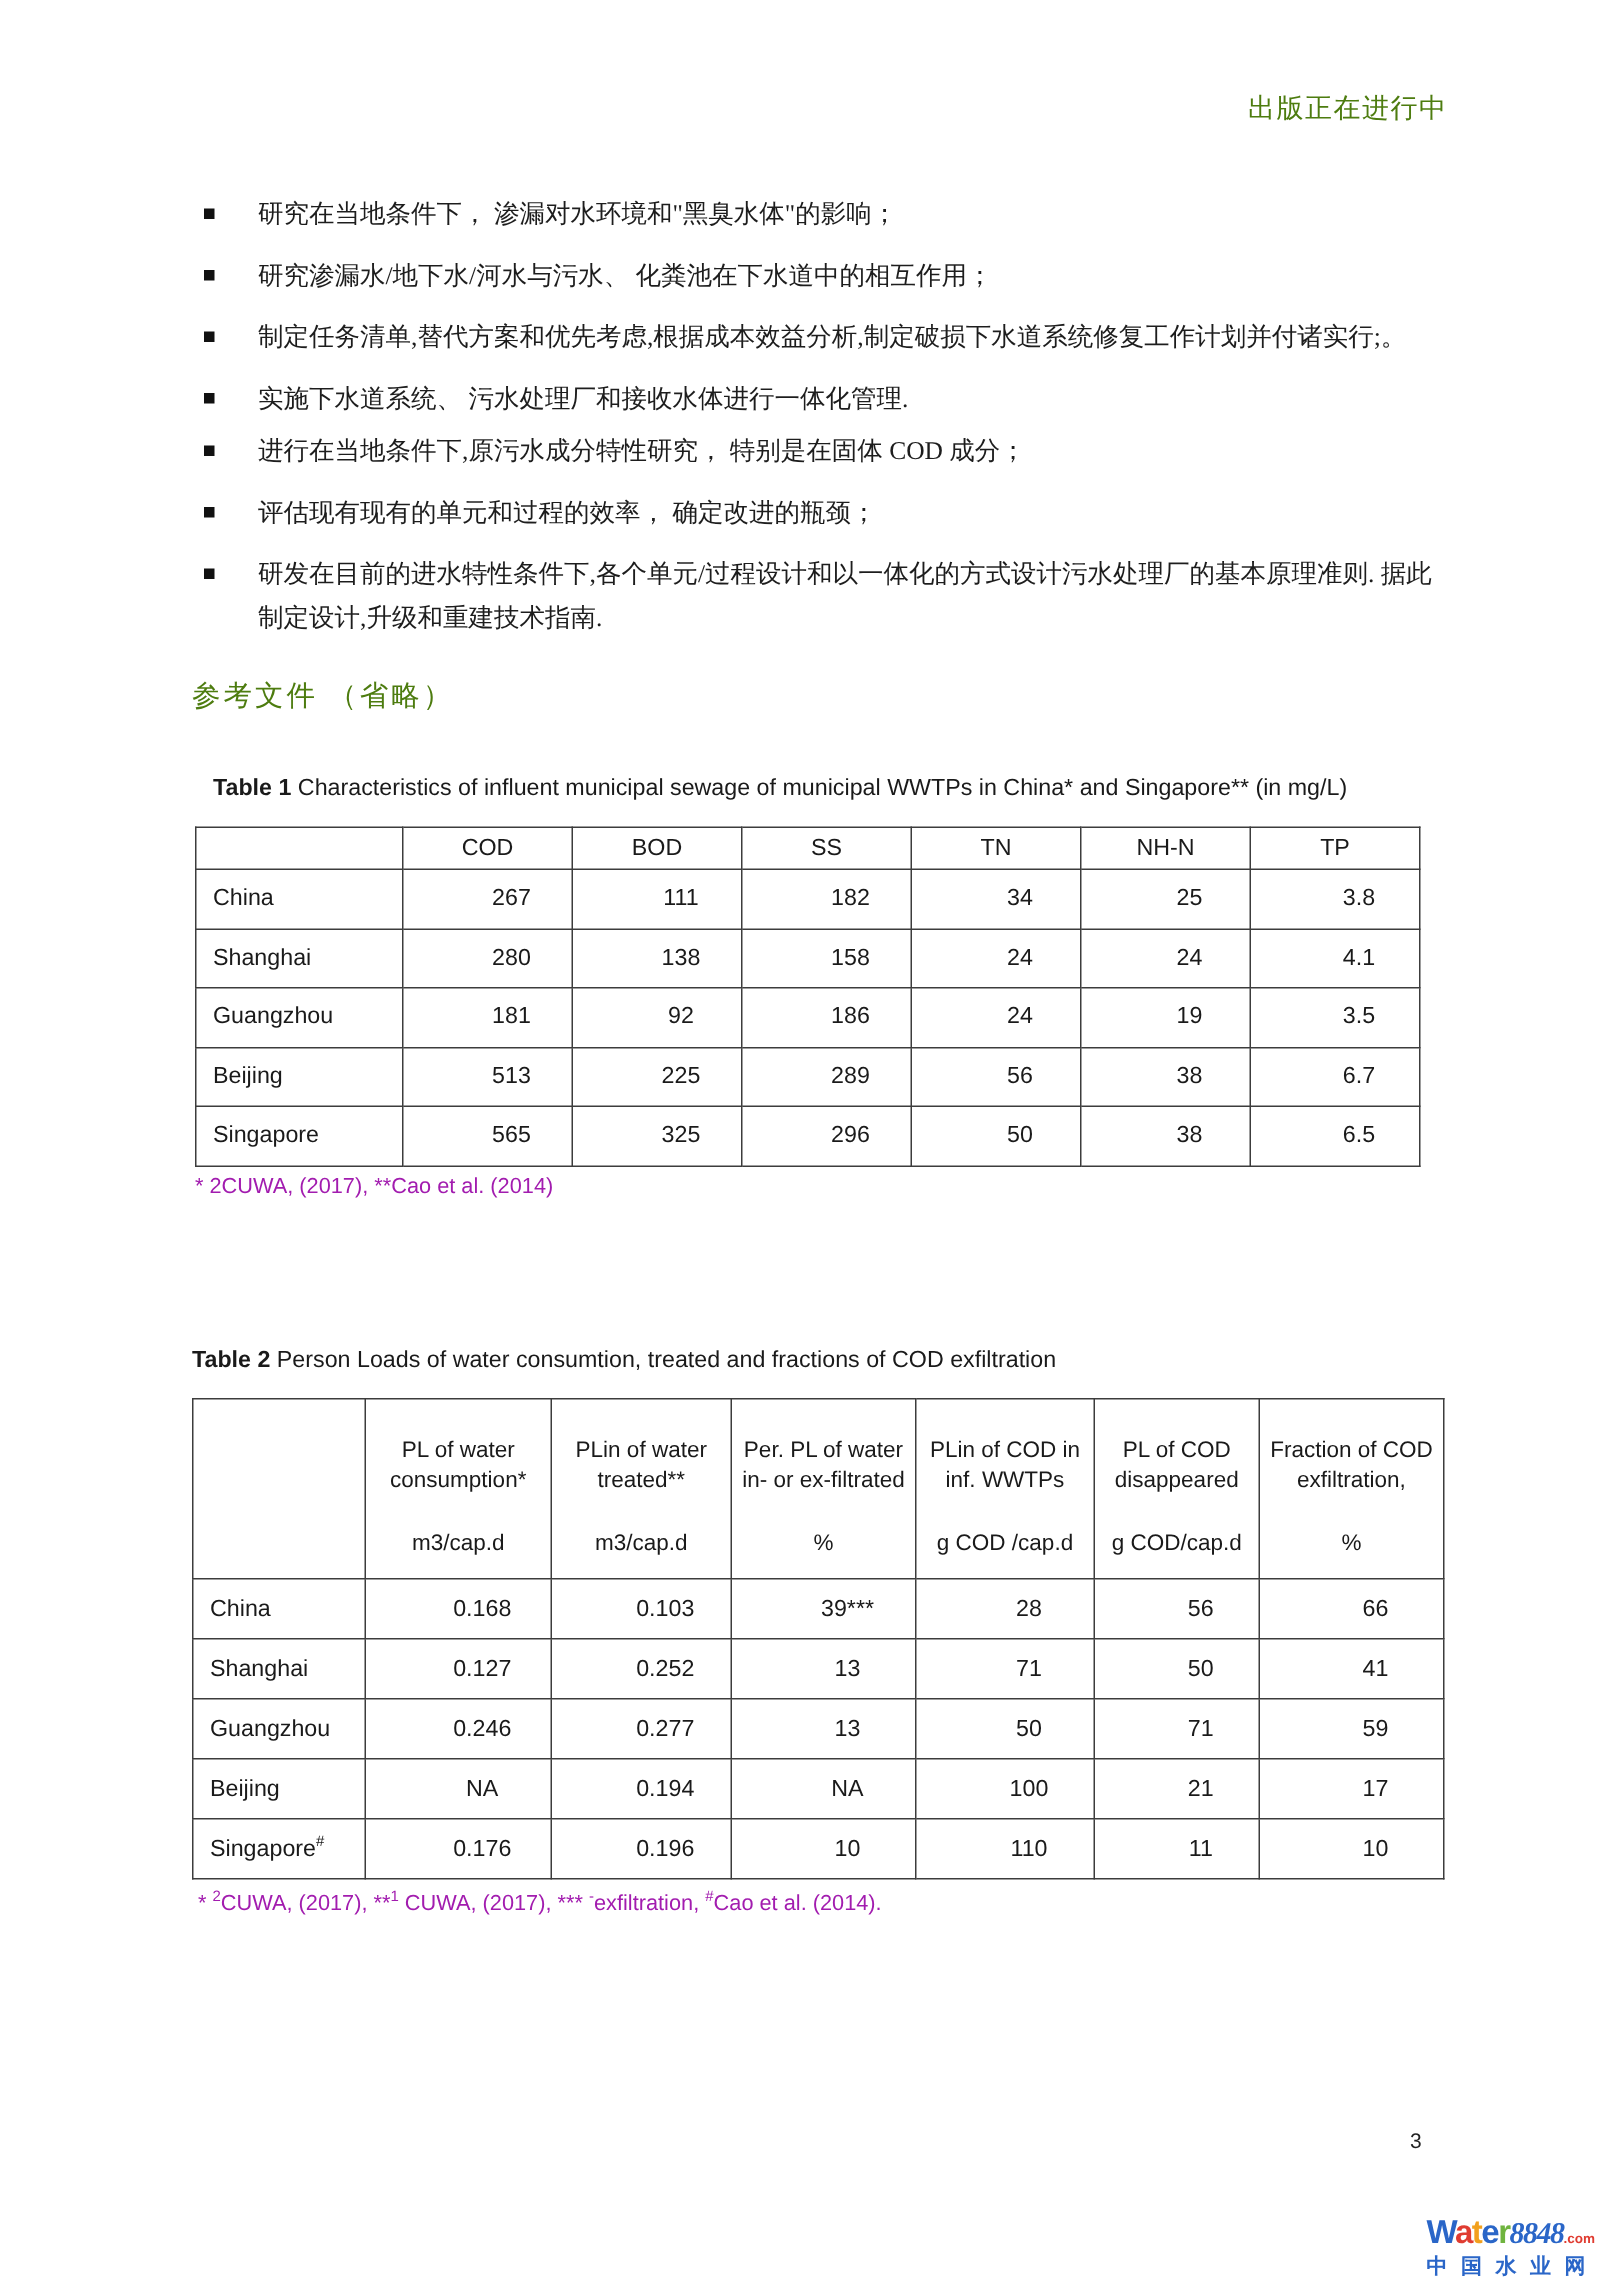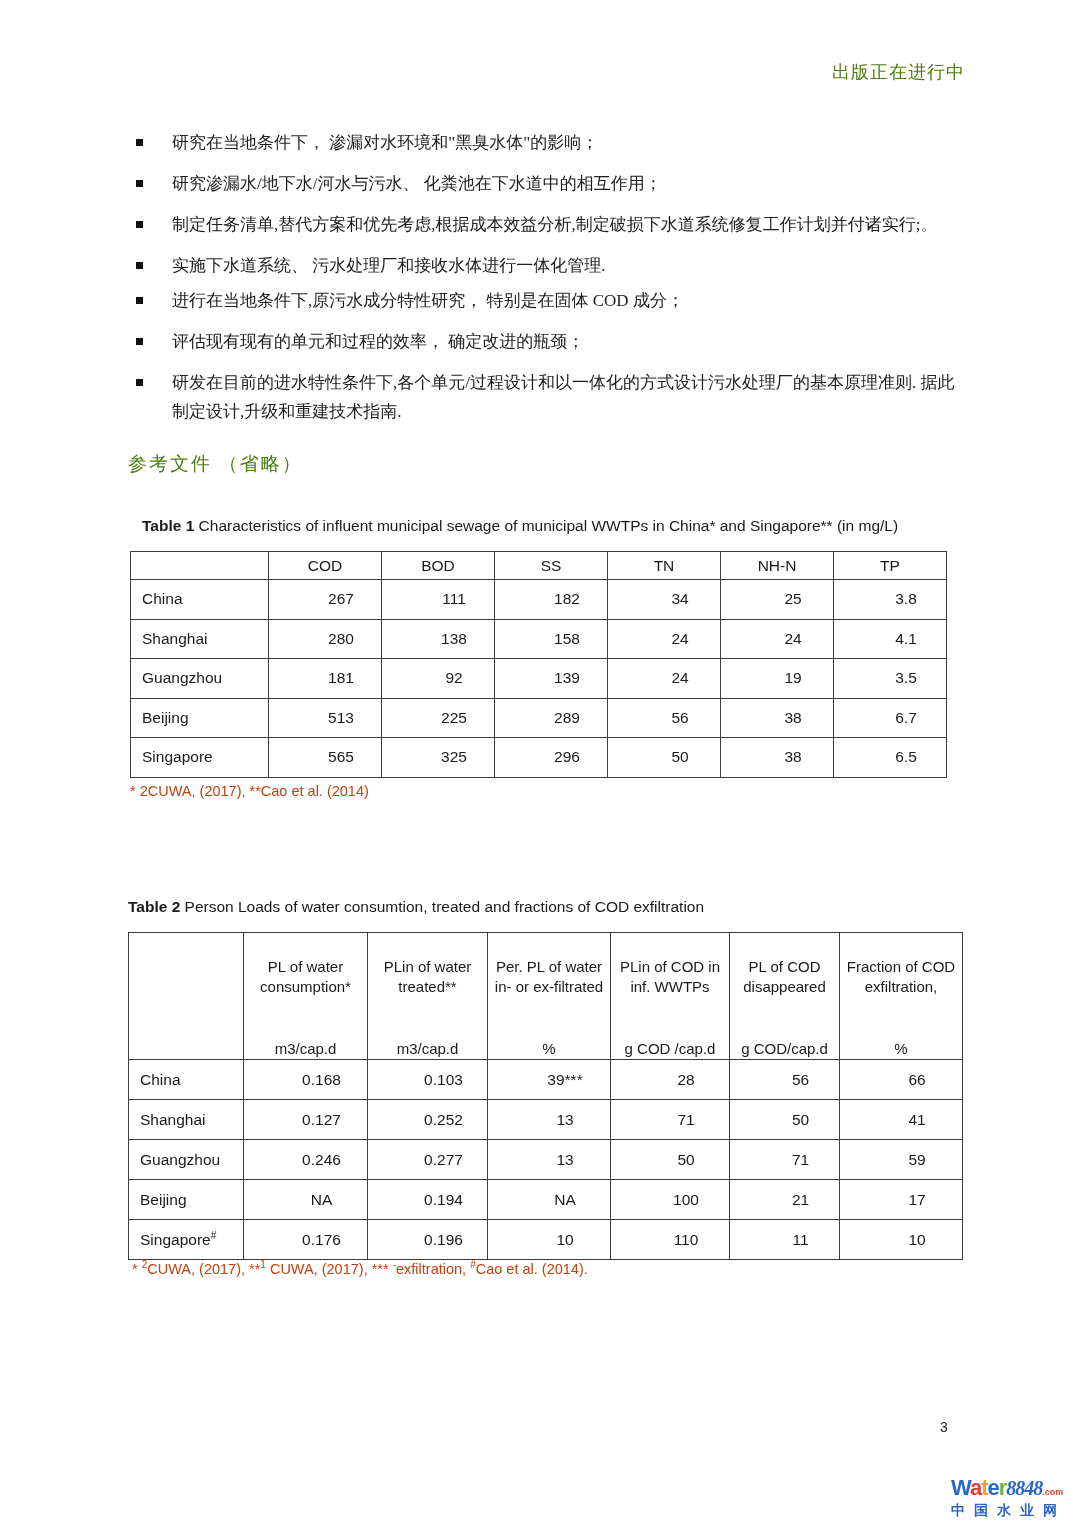--- a/index.html
+++ b/index.html
@@ -41,26 +41,26 @@
 
   #table1 { top:551px; left:130px; width:816px; }
   #table1 table { width:816px; }
   #table1 th { height:27px; font-size:15.5px; text-align:center; }
   #table1 tbody tr { height:39.5px; }
 
   #table2 { top:932px; left:128px; width:834px; }
   #table2 table { width:834px; }
   #table2 thead tr { height:120px; }
   #table2 th { vertical-align:top; }
-  .hcell { display:flex; flex-direction:column; padding:24px 6px 0; box-sizing:border-box; text-align:center; font-size:15px; line-height:20px;gap:20px; }
+  .hcell { display:flex; flex-direction:column; padding:24px 6px 0; box-sizing:border-box; text-align:center; font-size:15px; line-height:20px; }
   .hname { min-height:62px; }
   #table2 tbody tr { height:40px; }
 
   
-  .footnote { font-size:14.5px; color:#c2410c; }
+  .footnote { font-size:14.5px; color:#a21caf; }
   #table1-footnote { top:783px; left:130px; }
   #table2-footnote { top:1261px; left:132px; }
 
   
   #page-number { top:1419px; left:940px; font-size:14px; color:#222; }
 
   
   #logo { top:1477px; left:951px; width:128px; line-height:1; }
   .logo-line1 { white-space:nowrap; }
   .logo-word { font-weight:bold; font-size:22px; letter-spacing:-1px; }
@@ -151,21 +151,21 @@
           <td class="val-cell">138</td>
           <td class="val-cell">158</td>
           <td class="val-cell">24</td>
           <td class="val-cell">24</td>
           <td class="val-cell">4.1</td>
         </tr>
         <tr>
           <td class="rowlabel">Guangzhou</td>
           <td class="val-cell">181</td>
           <td class="val-cell">92</td>
-          <td class="val-cell">139</td>
+          <td class="val-cell">186</td>
           <td class="val-cell">24</td>
           <td class="val-cell">19</td>
           <td class="val-cell">3.5</td>
         </tr>
         <tr>
           <td class="rowlabel">Beijing</td>
           <td class="val-cell">513</td>
           <td class="val-cell">225</td>
           <td class="val-cell">289</td>
           <td class="val-cell">56</td>

